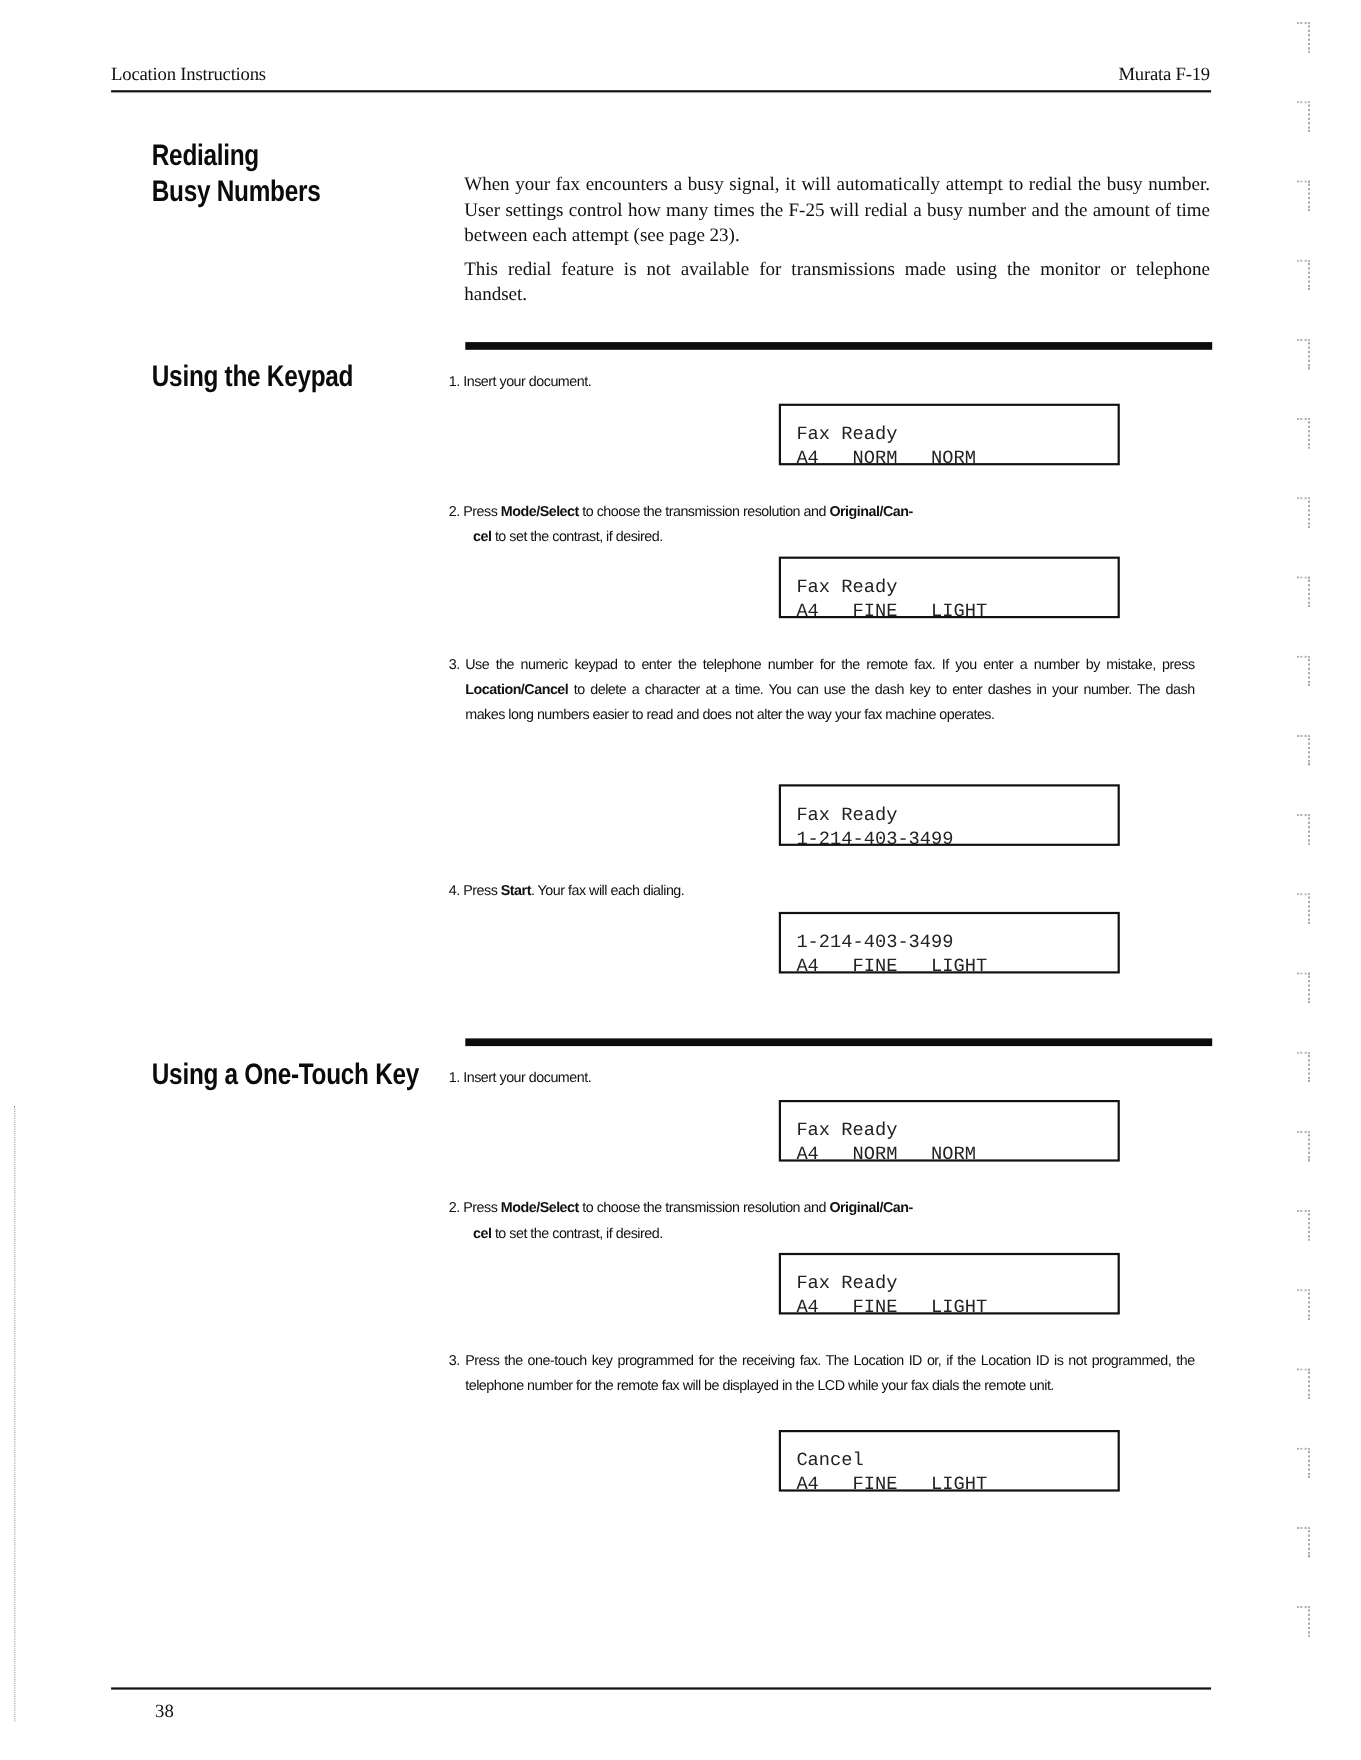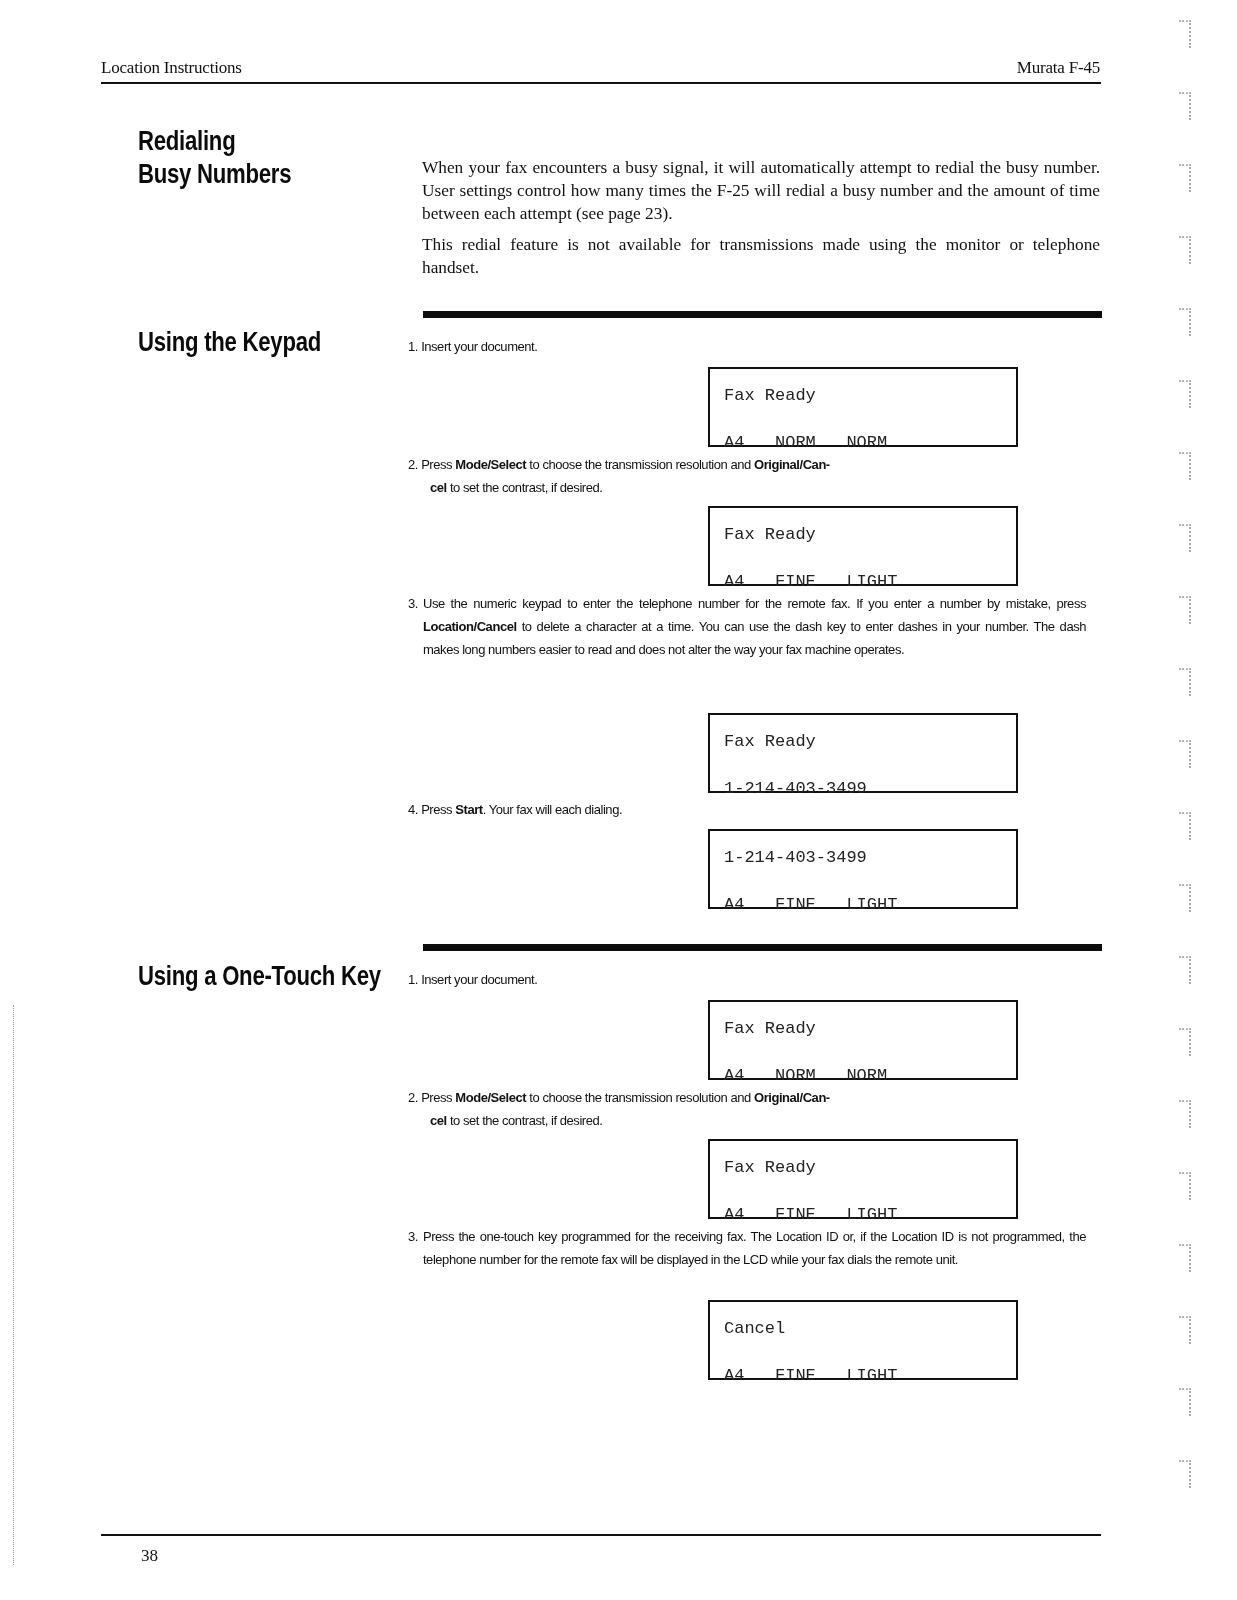--- a/index.html
+++ b/index.html
@@ -18,35 +18,35 @@
     transform: scaleX(0.82); transform-origin: left top; color: #0b0b0b;
   }
   .body-para { left: 422px; width: 678px; font-size: 17.3px; line-height: 23px; text-align: justify; margin-top: 22px; }
   .section-bar { left: 423px; width: 679px; height: 7px; background: #0c0c0c; }
 
   .step { left: 408px; width: 678px; font-family: "Liberation Sans", "DejaVu Sans", sans-serif;
           font-size: 13px; line-height: 23px; letter-spacing: -0.45px; }
   .step .cont { padding-left: 22px; }
   .step b { font-weight: bold; }
 
-  .lcd { left: 708px; width: 310px; height: 80px; border: 2px solid #111; box-sizing: border-box; }
+  .lcd { left: 708px; width: 310px; height: 56px; border: 2px solid #111; box-sizing: border-box; }
   .lcd .line { position: absolute; left: 14px; font-family: "Liberation Mono", "DejaVu Sans Mono", monospace;
                font-size: 17px; white-space: pre; color: #222; }
   .lcd .l1 { top: 17px; }
-  .lcd .l2 { top: 39px; margin-top: 25px; }
+  .lcd .l2 { top: 39px; }
 
   .scan-marks { right: 28px; top: 20px; width: 30px; }
   .scan-mark { width: 10px; height: 26px; border-right: 2px dotted #666; border-top: 2px dotted #777; margin-bottom: 44px; opacity: 0.55; }
   .left-dots { left: 13px; top: 1005px; width: 0; height: 560px; border-left: 1px dotted #999; }
 </style>
 </head>
 <body>
 
 <div class="abs serif running-head" style="left:101px;">Location Instructions</div>
-<div class="abs serif running-head" style="right:137px;">Murata F-45</div>
+<div class="abs serif running-head" style="right:137px;">Murata F-19</div>
 <div class="abs head-rule"></div>
 
 <div class="abs side-heading" style="top:125px;">
   <div>Redialing</div>
   <div>Busy Numbers</div>
 </div>
 <div class="abs serif body-para" style="top:134px;">When your fax encounters a busy signal, it will automatically attempt to redial the busy number. User settings control how many times the F-25 will redial a busy number and the amount of time between each attempt (see page 23).</div>
 <div class="abs serif body-para" style="top:211px;">This redial feature is not available for transmissions made using the monitor or telephone handset.</div>
 
 <div class="abs section-bar" style="top:311px;"></div>

